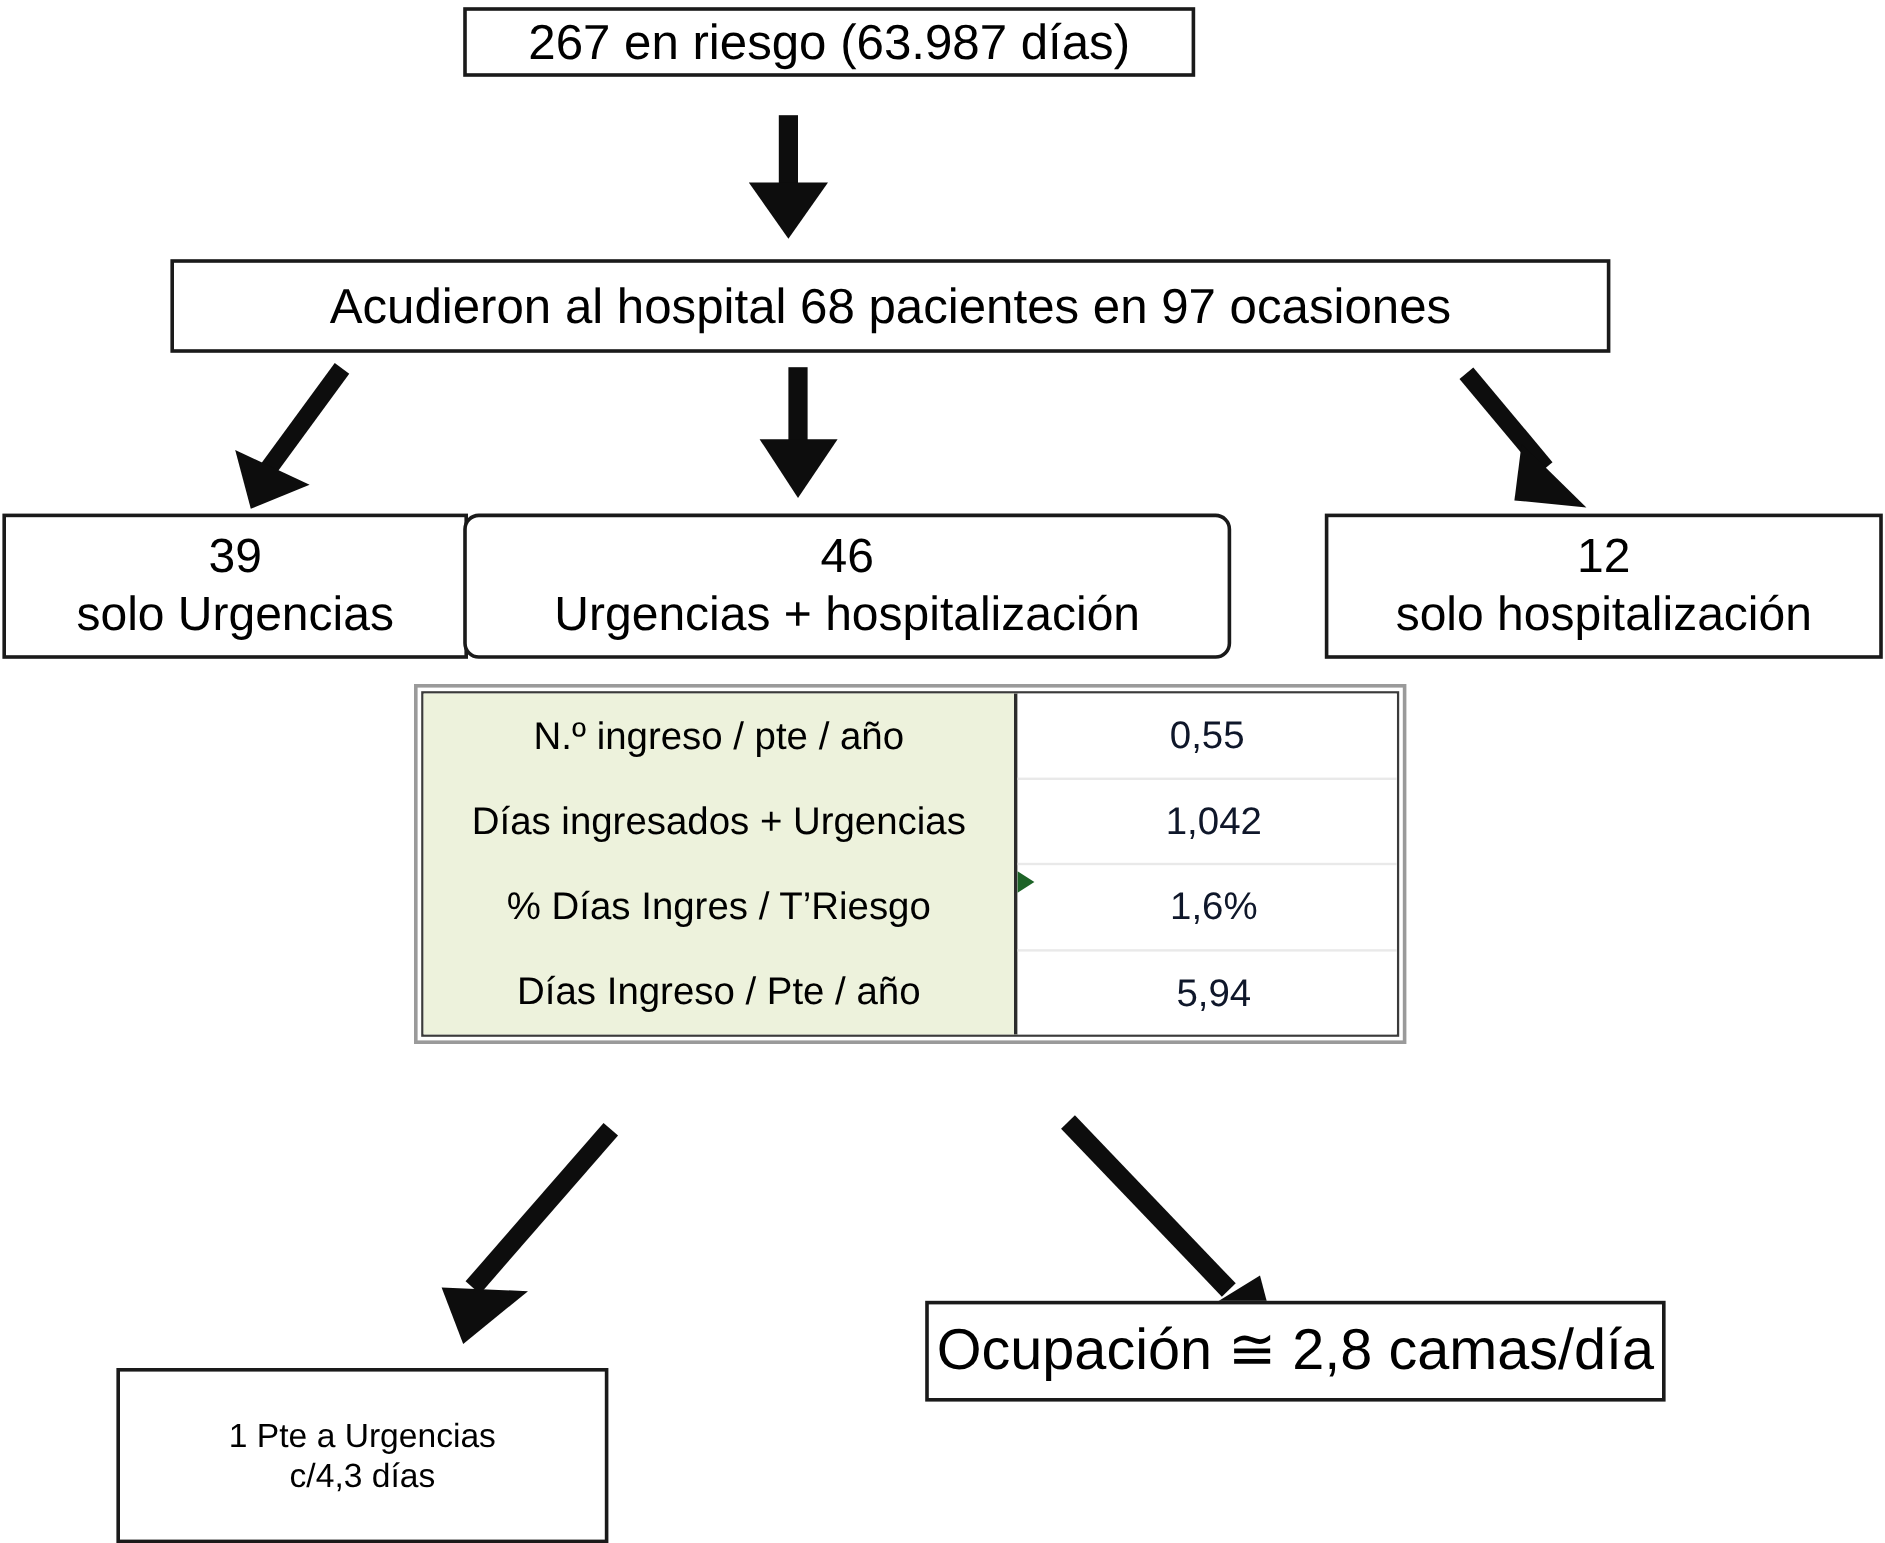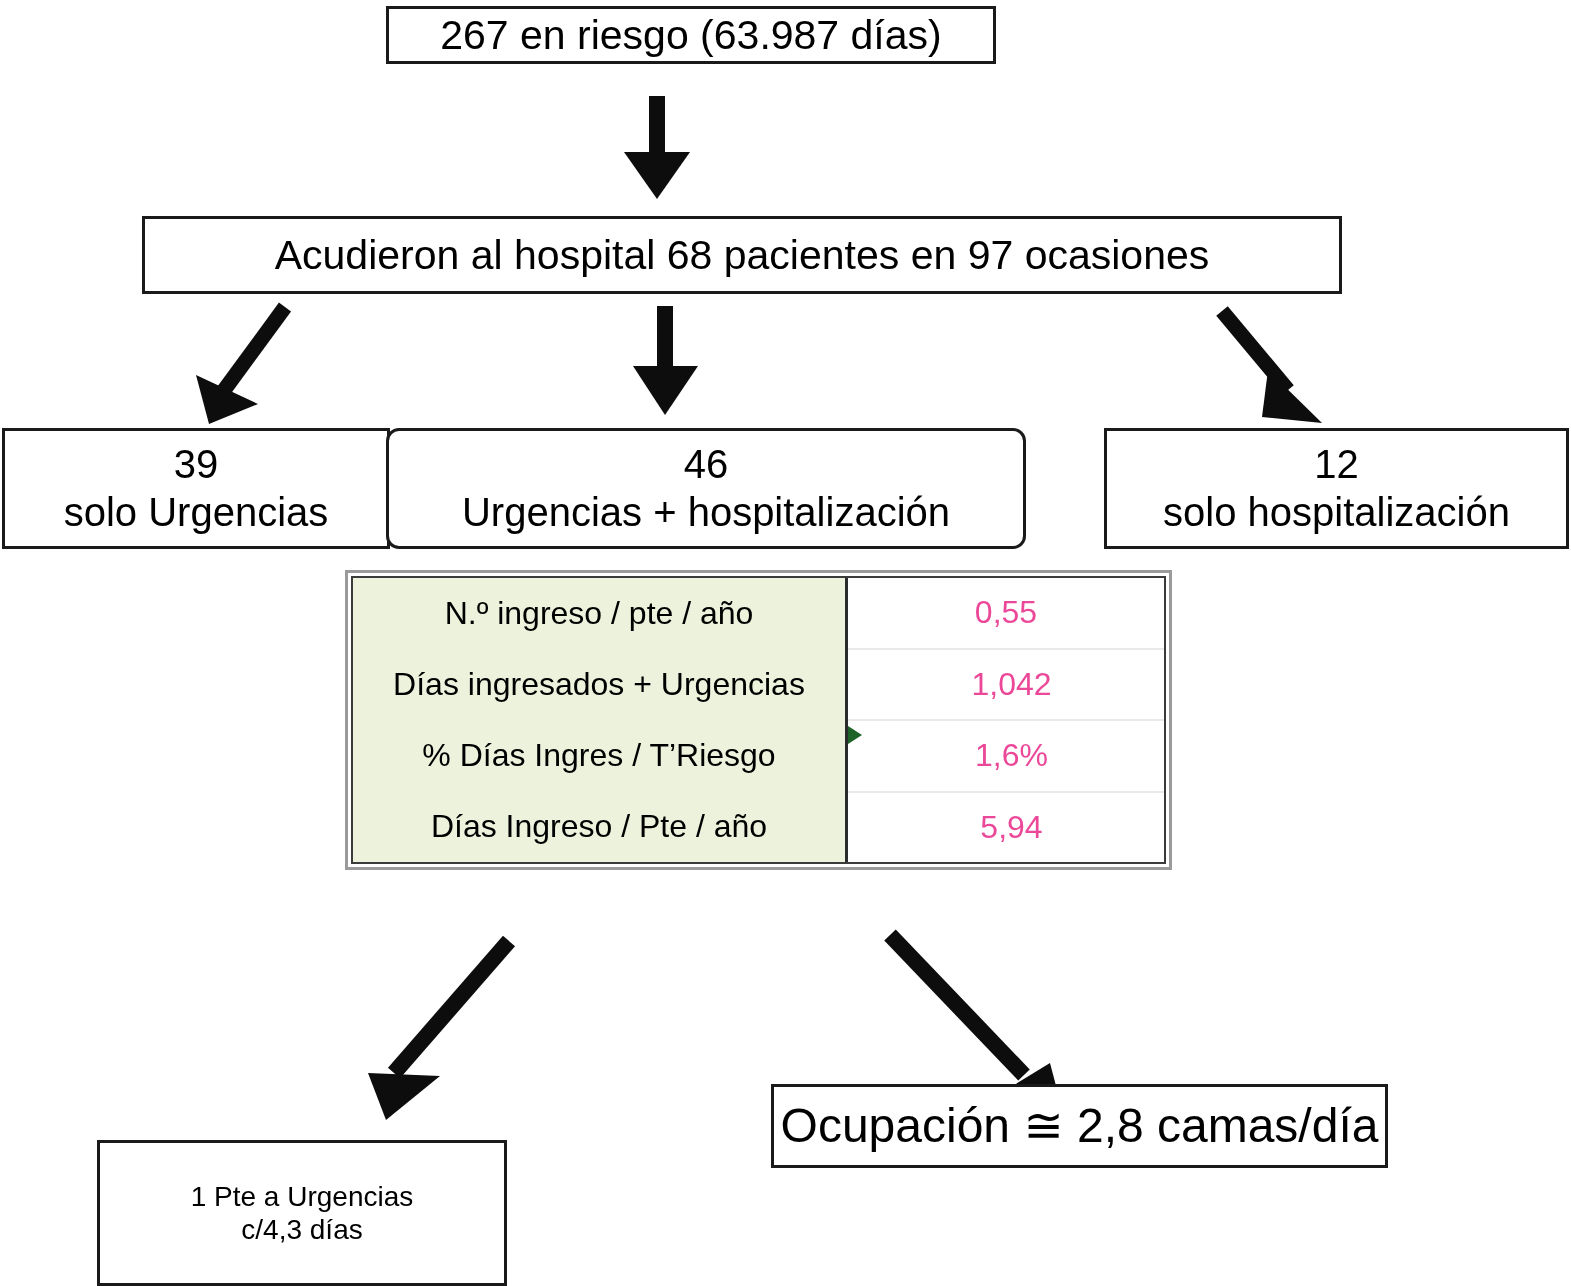--- a/index.html
+++ b/index.html
@@ -82,21 +82,21 @@
     flex: 1 1 0;
     display: flex;
     align-items: center;
     justify-content: center;
     font-size: 32px;
     white-space: nowrap;
     box-sizing: border-box;
   }
   .col-values .cell + .cell { border-top: 2px solid #e9e9e9; padding-left: 11px; }
   .col-labels .cell { color: #000; }
-  .col-values .cell { color: #ec4899; }
+  .col-values .cell { color: #0f172a; }
 
   #green-marker {
     position: absolute;
     left: 495px;
     top: 148px;
     width: 0; height: 0;
     border-top: 9px solid transparent;
     border-bottom: 9px solid transparent;
     border-left: 14px solid #1d6327;
     z-index: 5;

